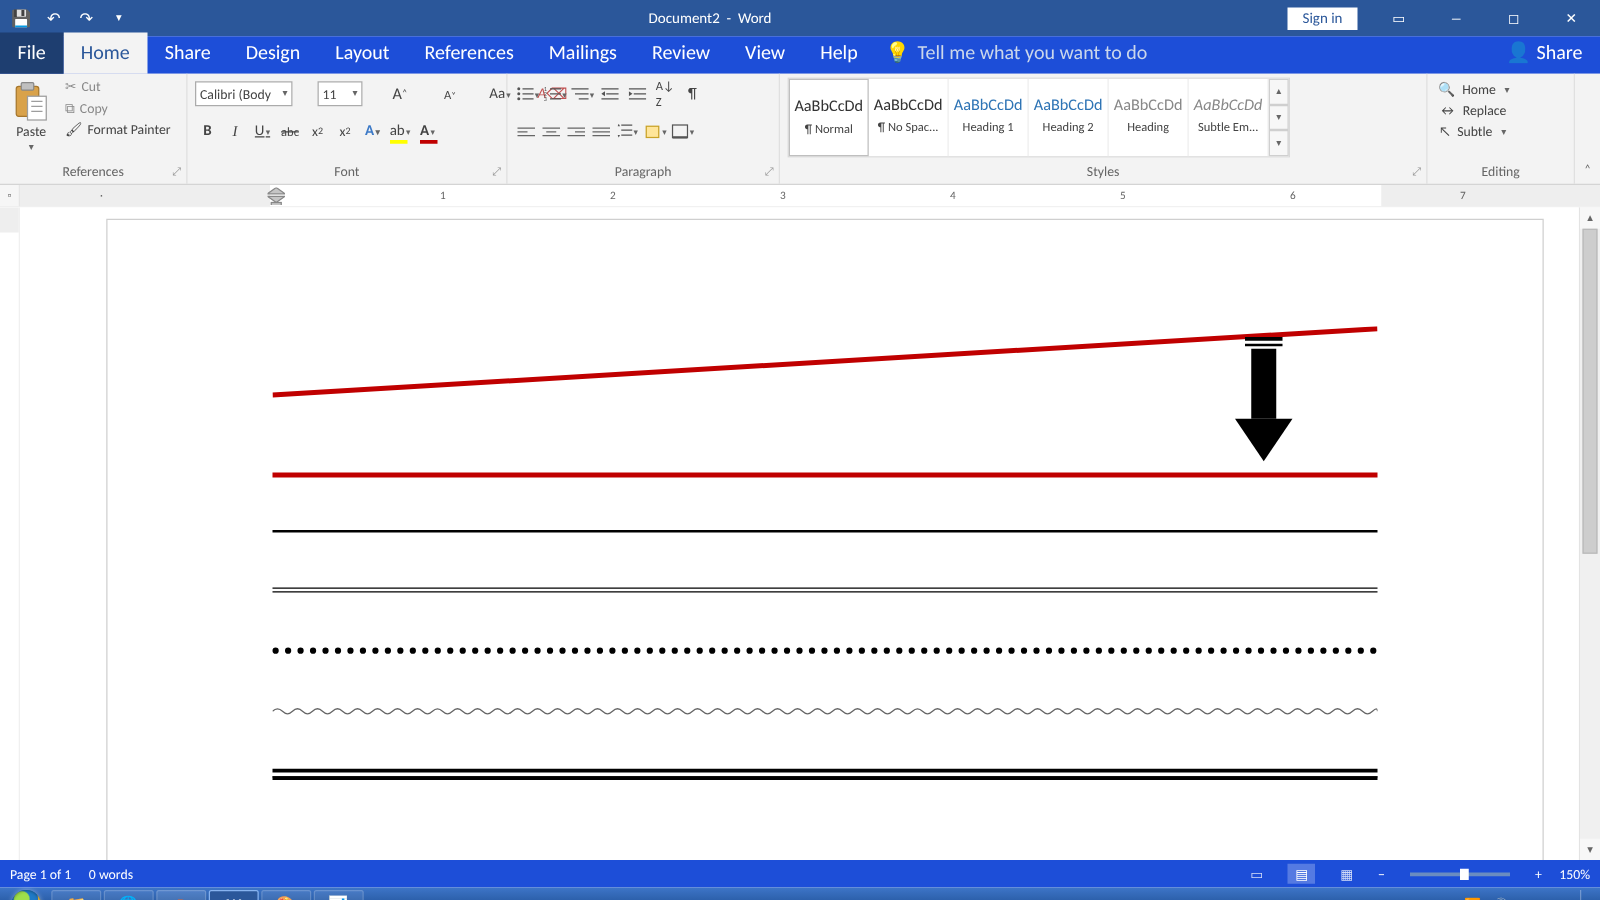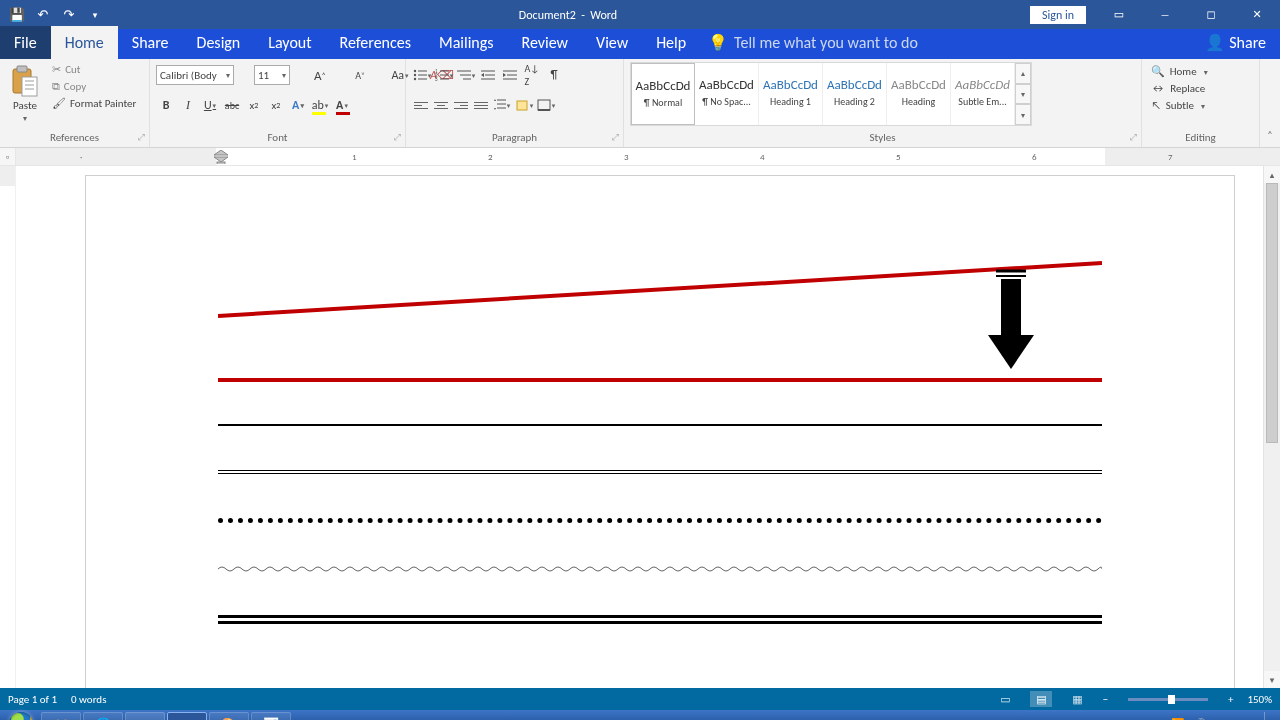--- a/index.html
+++ b/index.html
@@ -98,21 +98,21 @@
 .hr5 svg { position:absolute; top:0; left:0; }
 .hr6 { height:0; border-top:3px solid #000; border-bottom:3px solid #000; padding-top:3px; position:relative; }
 .hr6::after { content:""; position:absolute; left:0; right:0; top:3px; border-top:1px solid #000;}
 .arrow { position:absolute; }
 
 .vscroll { width:17px; background:#f0f0f0; border-left:1px solid #e3e3e3; display:flex; flex-direction:column; }
 .vscroll .btn { height:17px; display:flex; align-items:center; justify-content:center; font-size:9px; color:#666; background:#f7f7f7; }
 .vscroll .track { flex:1; position:relative; }
 .vscroll .thumb { position:absolute; left:2px; right:2px; top:0; height:260px; background:#cdcdcd; border:1px solid #b9b9b9; }
 
-.statusbar { height:22px; background:#0369a1; color:#fff; font-size:11px; display:flex; align-items:center; padding:0 8px; gap:14px; }
+.statusbar { height:22px; background:#1d4ed8; color:#fff; font-size:11px; display:flex; align-items:center; padding:0 8px; gap:14px; }
 .statusbar .spacer{ flex:1; }
 .statusbar .viewbtn { width:22px; height:16px; display:flex; align-items:center; justify-content:center; opacity:.8; }
 .statusbar .slider { width:80px; height:3px; background:#6b8cc0; position:relative; margin:0 6px; }
 .statusbar .slider .knob { position:absolute; left:50%; top:-3px; width:7px; height:9px; background:#fff; }
 
 .taskbar { height:28px; background:linear-gradient(to bottom,#3e75c8 0%, #2a5ea8 40%, #12357a 100%); display:flex; align-items:center; padding:0 2px; position:relative; }
 .taskbar .start { width:38px; height:28px; display:flex; align-items:center; justify-content:center; }
 .taskbar .start .orb { width:24px; height:24px; border-radius:50%; background:radial-gradient(circle at 35% 30%, #9fe04a 0 25%, #1f7ac6 30% 55%, #f3c23a 58% 80%, #d84a2b 82% 100%); box-shadow:inset 0 0 3px rgba(0,0,0,.5), 0 0 4px rgba(255,255,255,.4); }
 .taskbar .titem { width:40px; height:24px; margin:0 1px; border:1px solid rgba(255,255,255,.18); border-radius:2px; background:rgba(255,255,255,.08); display:flex; align-items:center; justify-content:center; font-size:13px; }
 .taskbar .tray { margin-left:auto; display:flex; align-items:center; gap:8px; color:#fff; font-size:11px; padding-right:4px; }

